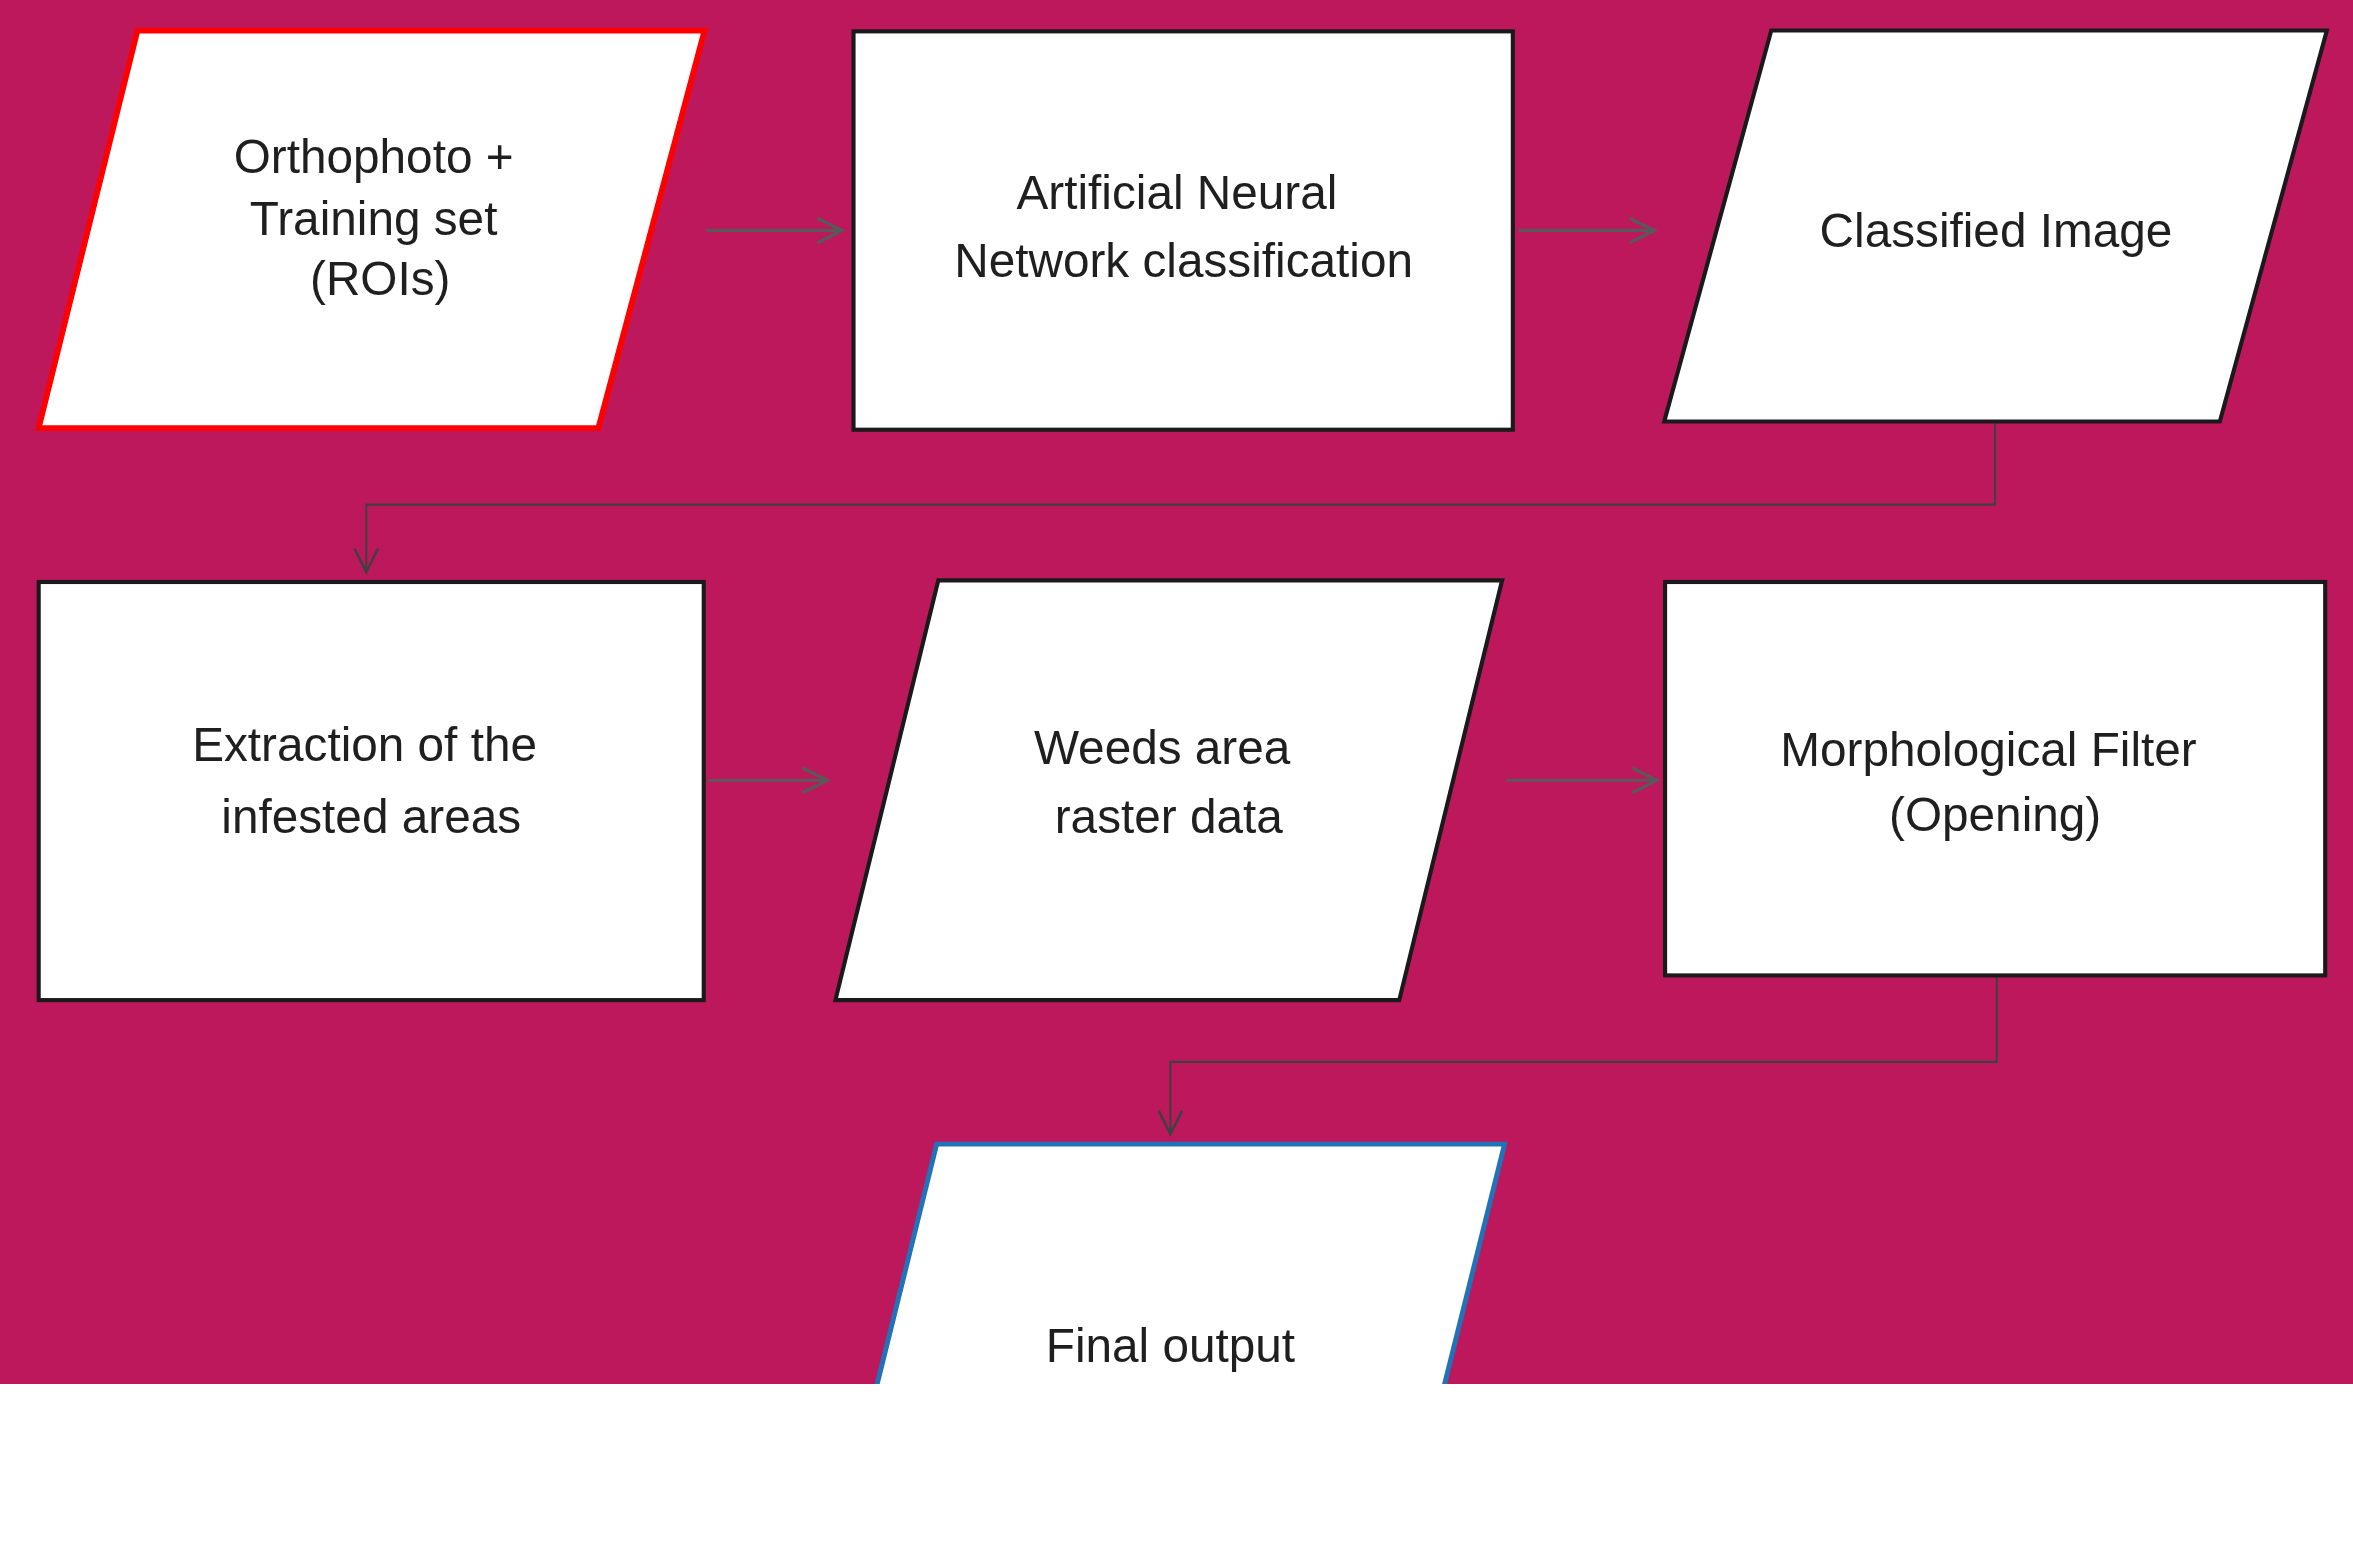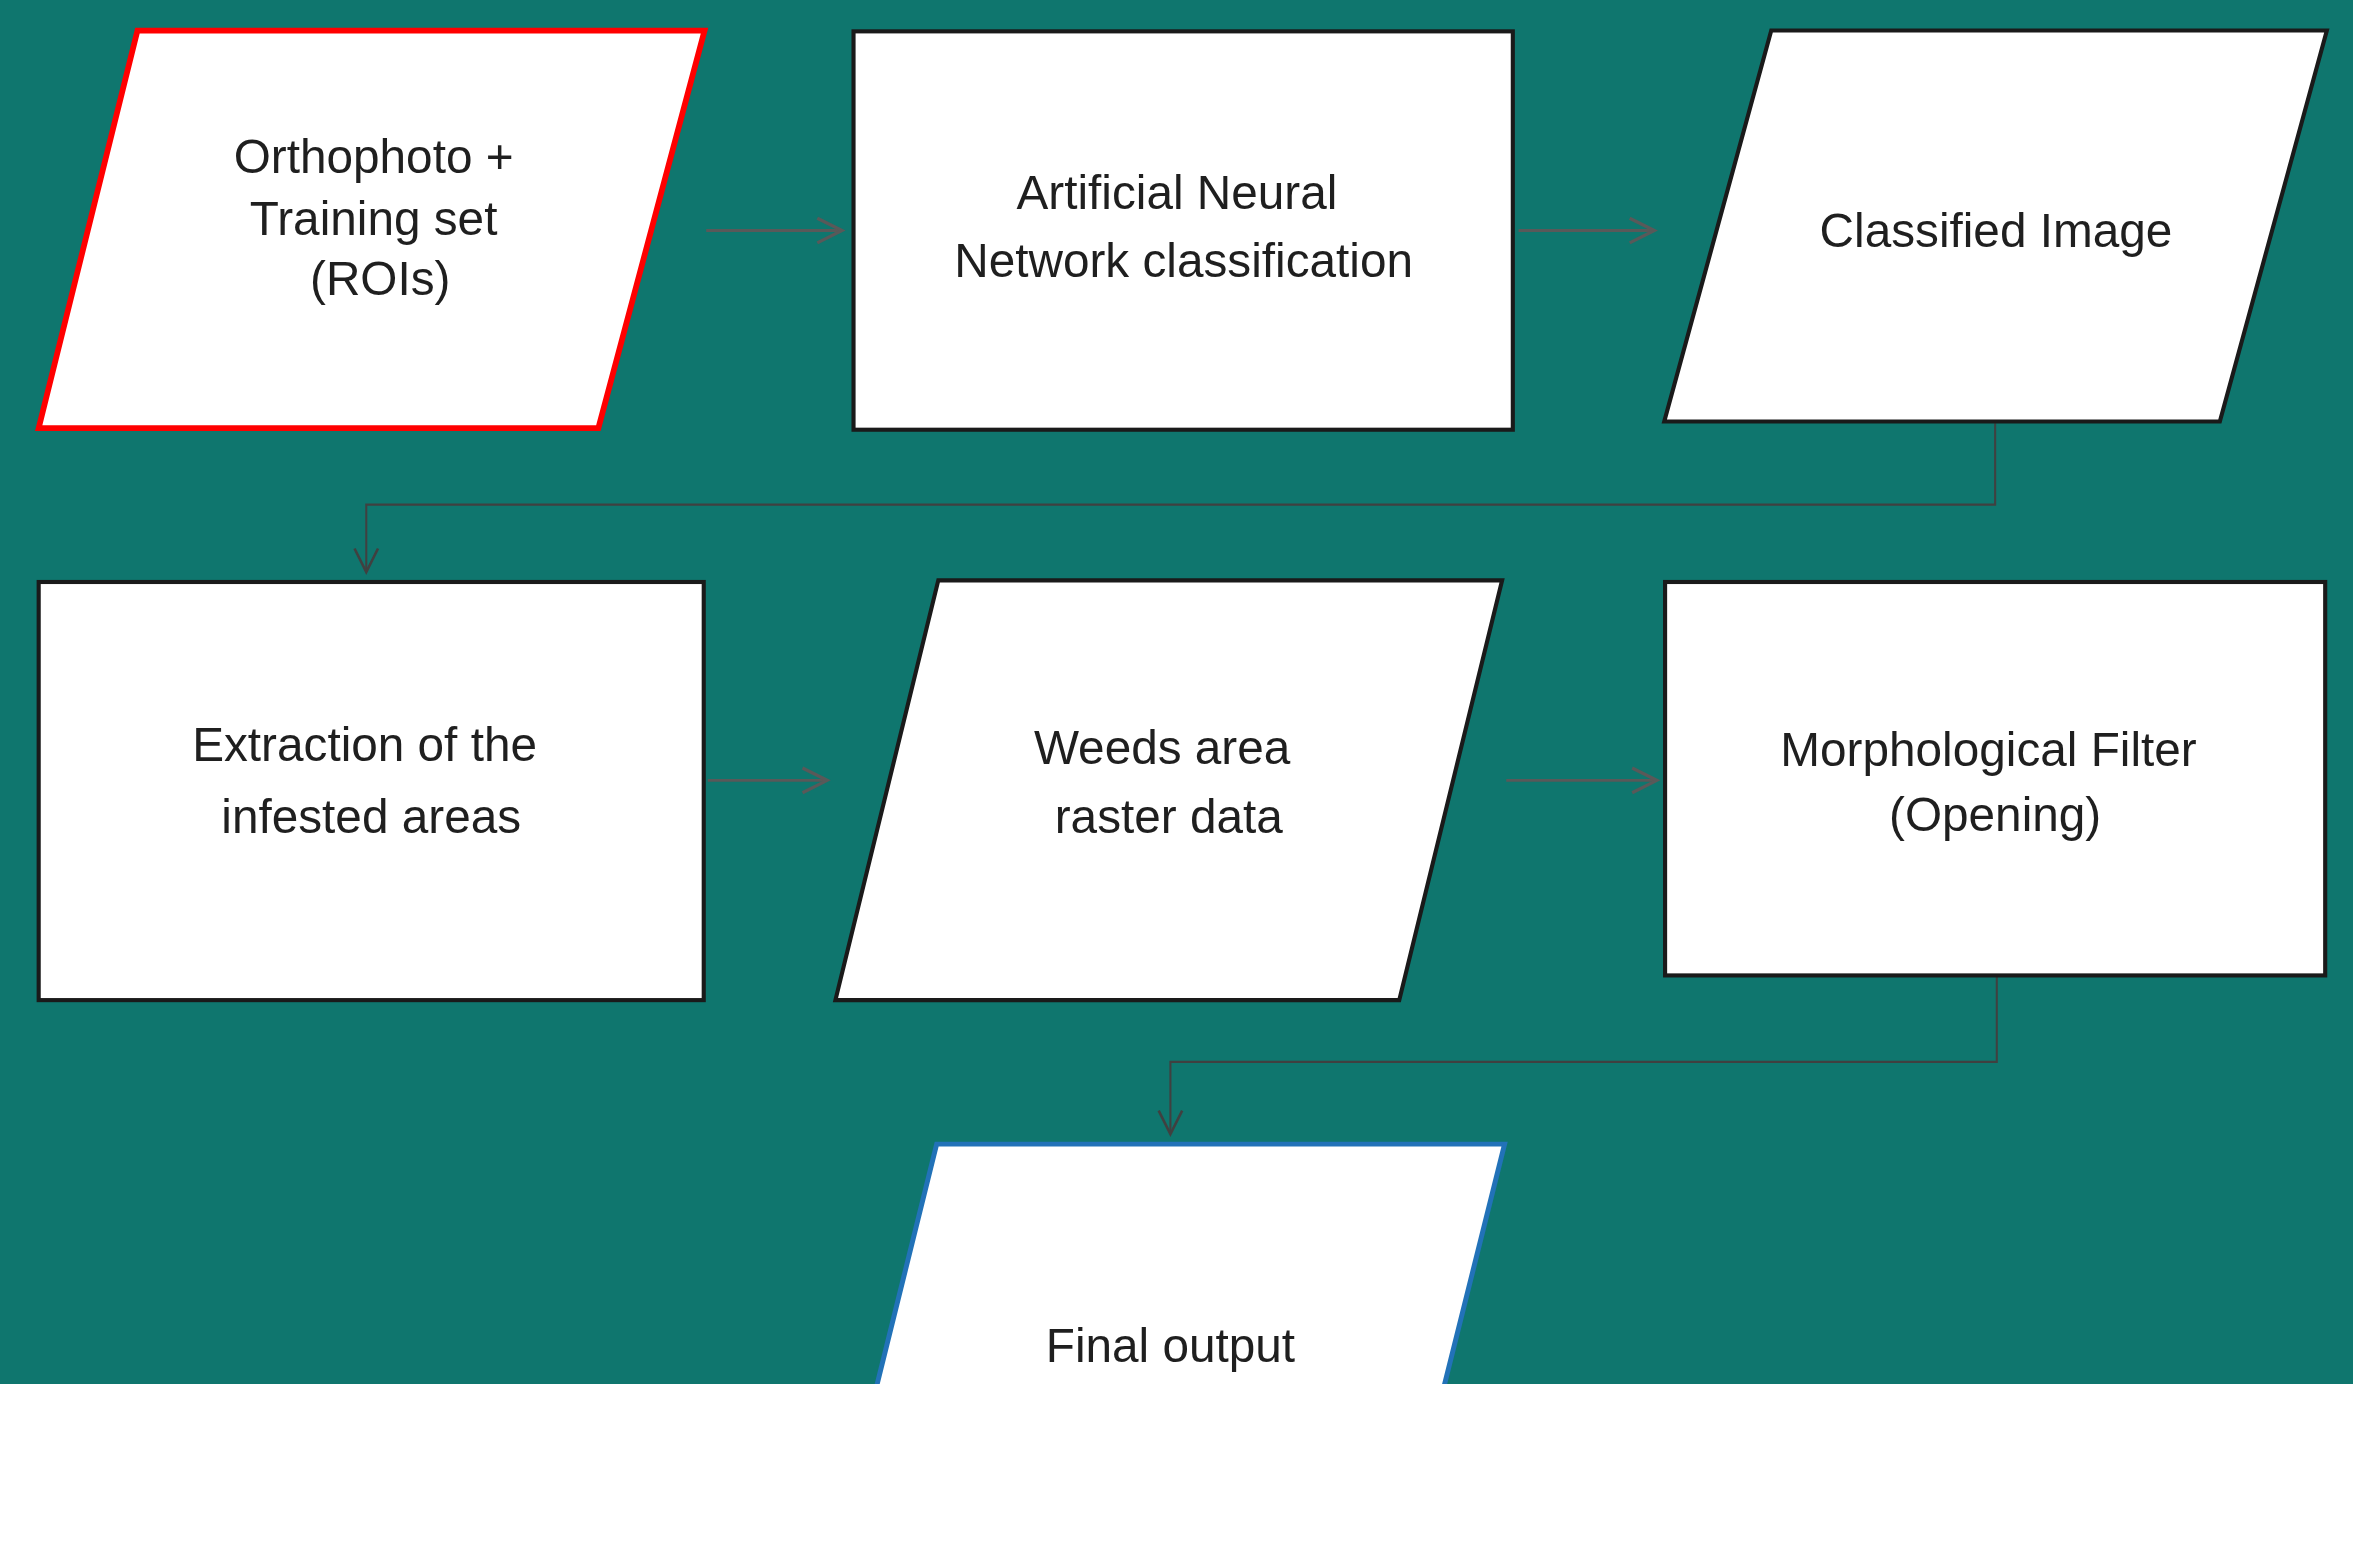--- a/index.html
+++ b/index.html
@@ -4,21 +4,21 @@
 <style>
   html, body {
     margin: 0;
     padding: 0;
     background: #ffffff;
   }
   .canvas {
     position: relative;
     width: 2354px;
     height: 1384px;
-    background: #0f766e;
+    background: #be185d;
     font-family: "Liberation Sans", sans-serif;
     text-decoration: underline;
   }
   svg { display: block; }
   .shape {
     fill: #ffffff;
   }
   .shape.process, .shape.data {
     stroke-width: 5px;
   }

